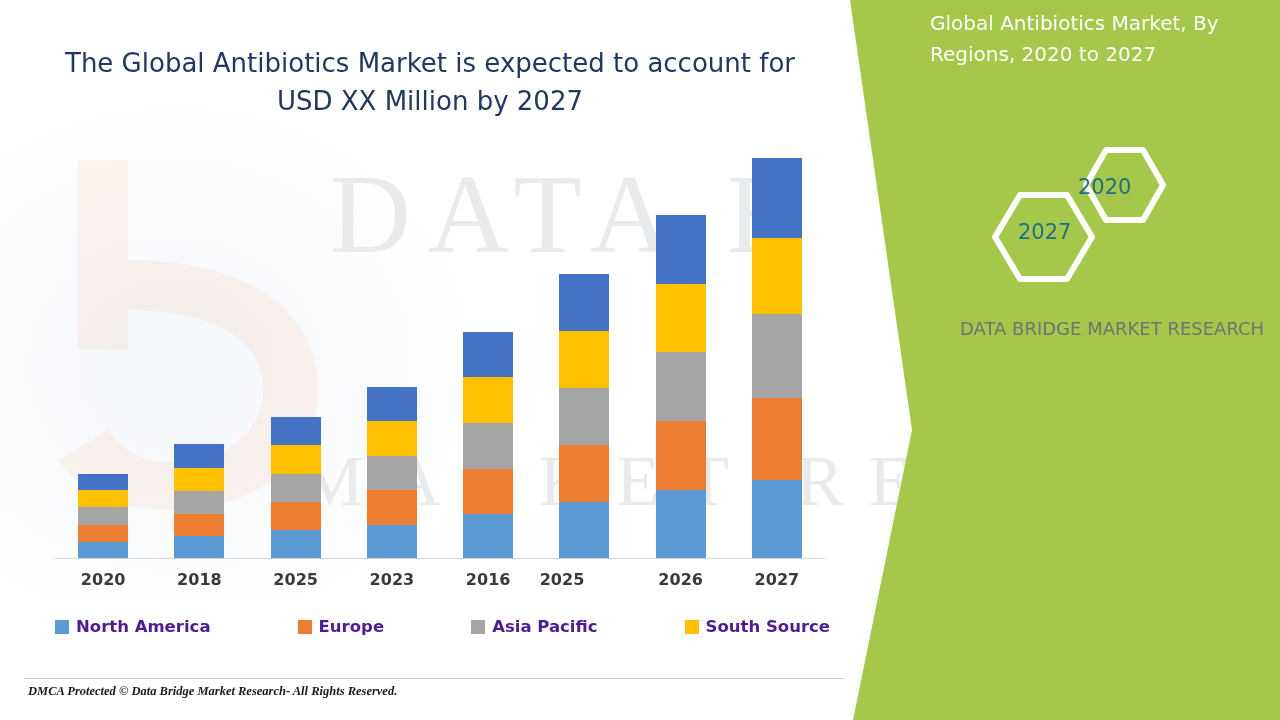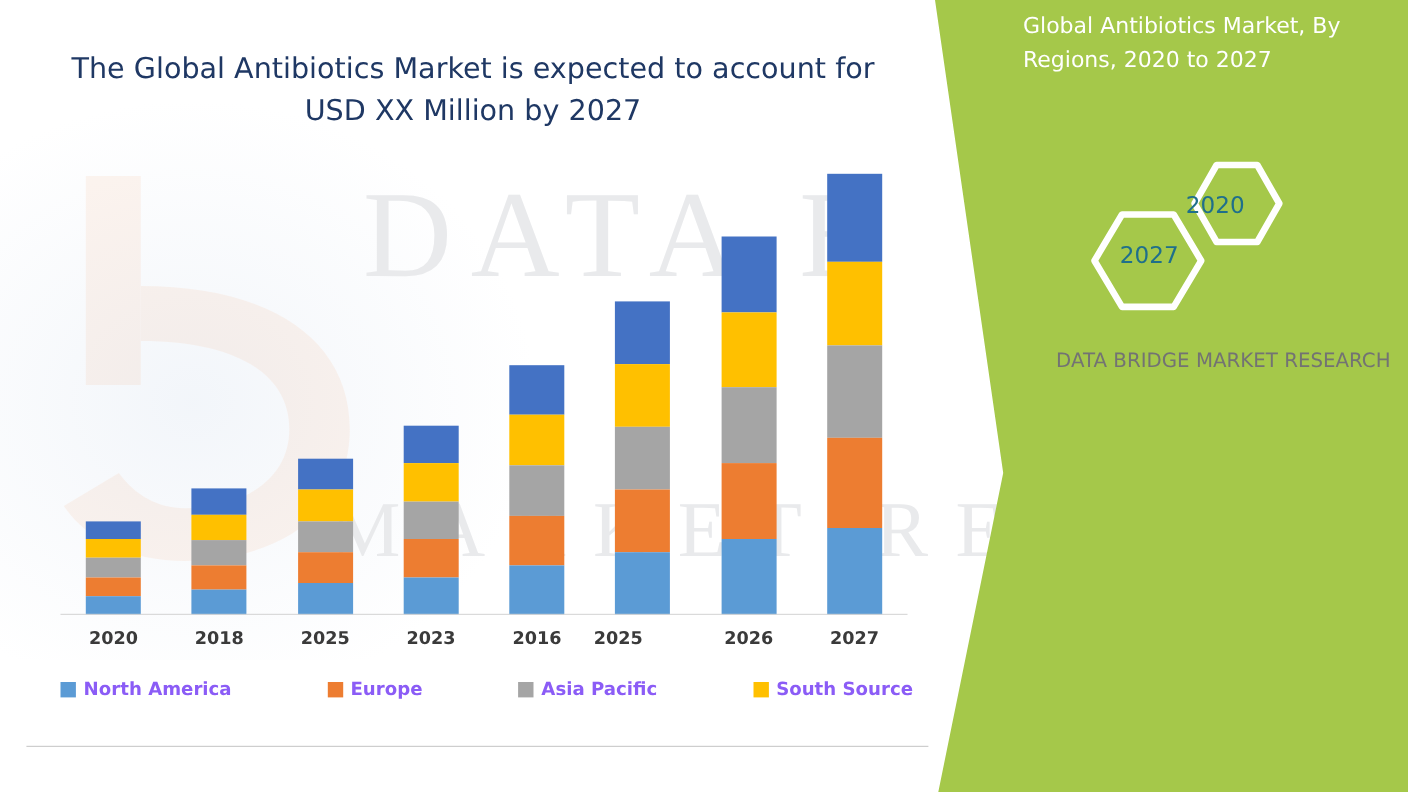--- a/index.html
+++ b/index.html
@@ -141,21 +141,21 @@
     white-space: nowrap;
   }
   .legend-swatch {
     width: 14px;
     height: 14px;
     flex: 0 0 auto;
   }
   .legend-label {
     font-size: 16.5px;
     font-weight: bold;
-    color: #8b5cf6;
+    color: #4c1d95;
     font-family: "DejaVu Sans", sans-serif;
   }
 
   
   .footer-rule {
     position: absolute;
     left: 24px;
     top: 678px;
     width: 820px;
     height: 1px;
@@ -364,20 +364,21 @@
           <span class="legend-label">Asia Pacific</span>
         </div>
         <div class="legend-item">
           <span class="legend-swatch" style="background: rgb(255, 192, 0);"></span>
           <span class="legend-label">South Source</span>
         </div>
       </div>
   </div>
 
   <div class="footer-rule"></div>
+  <div class="footer-left">DMCA Protected © Data Bridge Market Research- All Rights Reserved.</div>
 
   <div class="green-panel"></div>
 
   <div class="panel-title">Global Antibiotics Market, By Regions, 2020 to 2027</div>
 
   <div class="hexes">
     <svg width="210" height="145" viewBox="0 0 210 145">
       <path d="M131 10 L168 10 L188 45 L168 80 L131 80 L111 45 Z" fill="none" stroke="#ffffff" stroke-width="6" stroke-linejoin="round"></path>
       <path d="M45 55 L92 55 L117 97 L92 139 L45 139 L20 97 Z" fill="none" stroke="#ffffff" stroke-width="6" stroke-linejoin="round"></path>
     </svg>

